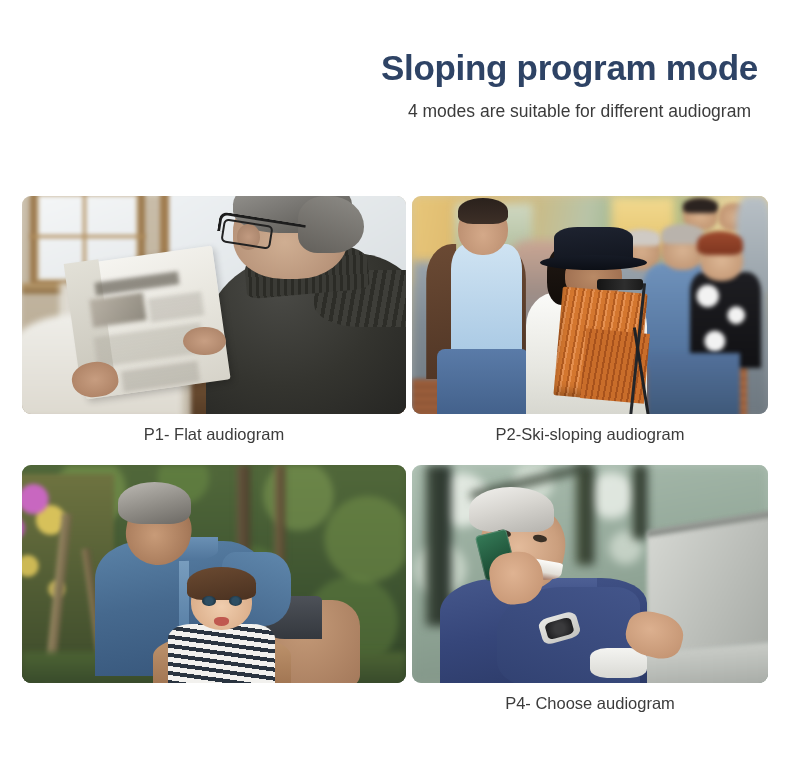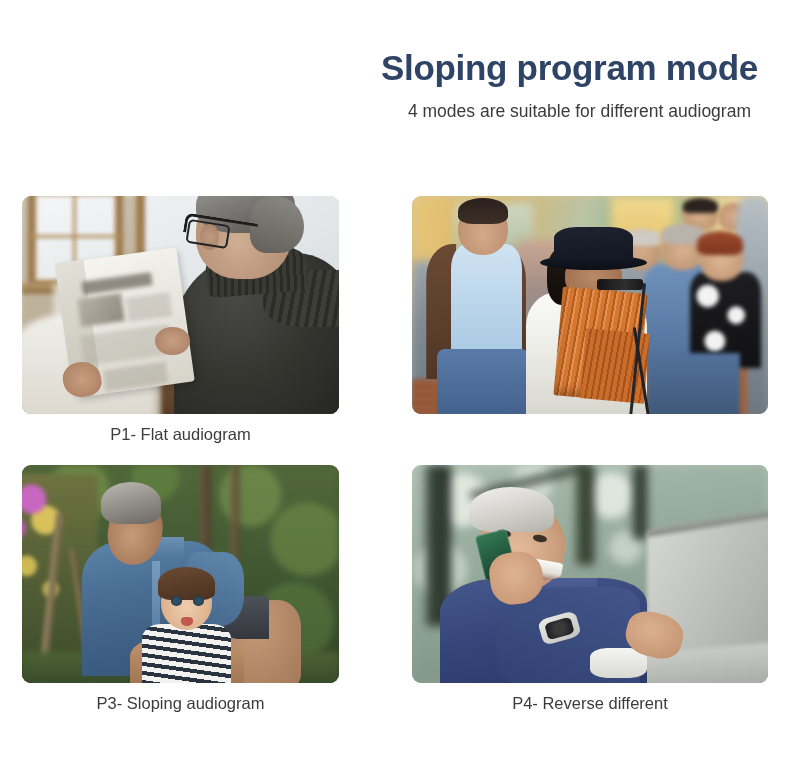--- a/index.html
+++ b/index.html
@@ -54,21 +54,21 @@
     position: absolute;
     left: 22px;
     top: 196px;
     width: 746px;
   }
   .row {
     display: flex;
     justify-content: space-between;
   }
   .cell {
-    width: 317px;
+    width: 384px;
   }
   .cell.right { width: 356px; }
 
   .photo {
     position: relative;
     width: 100%;
     height: 218px;
     border-radius: 9px;
     overflow: hidden;
     background: #cfcfcf;
@@ -476,20 +476,21 @@
         <div class="layer p2-hair"></div>
         <div class="layer p2-face"></div>
         <div class="layer p2-hat"></div>
         <div class="layer p2-hat-brim"></div>
         <div class="layer p2-pipes"></div>
         <div class="layer p2-pipes2"></div>
         <div class="layer p2-mic"></div>
         <div class="layer p2-mic-stand"></div>
         <div class="layer p2-mic-stand2"></div>
       </div>
+      <div class="caption">P2-Ski-sloping audiogram</div>
     </div>
 
   </div>
 
   <div class="row row-2">
 
     <div class="cell">
       <div class="photo p3">
         <div class="layer p3-hedge blur-3"></div>
         <div class="layer p3-trunk1 blur-3"></div>
@@ -507,21 +508,20 @@
         <div class="layer p3-gf-face"></div>
         <div class="layer p3-gf-hair"></div>
         <div class="layer p3-gf-arm"></div>
         <div class="layer p3-bb-shirt"></div>
         <div class="layer p3-bb-face"></div>
         <div class="layer p3-bb-hair"></div>
         <div class="layer p3-bb-eye1"></div>
         <div class="layer p3-bb-eye2"></div>
         <div class="layer p3-bb-mouth"></div>
       </div>
-      <div class="caption">P3- Sloping audiogram</div>
     </div>
 
     <div class="cell right">
       <div class="photo p4">
         <div class="layer p4-bokeh blur-5"></div>
         <div class="layer p4-trunkA blur-5"></div>
         <div class="layer p4-trunkB blur-5"></div>
         <div class="layer p4-trunkC blur-5"></div>
         <div class="layer p4-branch blur-5"></div>
         <div class="layer p4-lap-screen blur-2"></div>
@@ -535,17 +535,17 @@
         <div class="layer p4-eye2"></div>
         <div class="layer p4-smile"></div>
         <div class="layer p4-phone"></div>
         <div class="layer p4-arm"></div>
         <div class="layer p4-hand"></div>
         <div class="layer p4-watch"></div>
         <div class="layer p4-watch-face"></div>
         <div class="layer p4-cuff"></div>
         <div class="layer p4-hand2"></div>
       </div>
-      <div class="caption">P4- Reverse different</div>
+      <div class="caption">P4- Choose audiogram</div>
     </div>
 
   </div>
 </div>
 
 </body></html>

